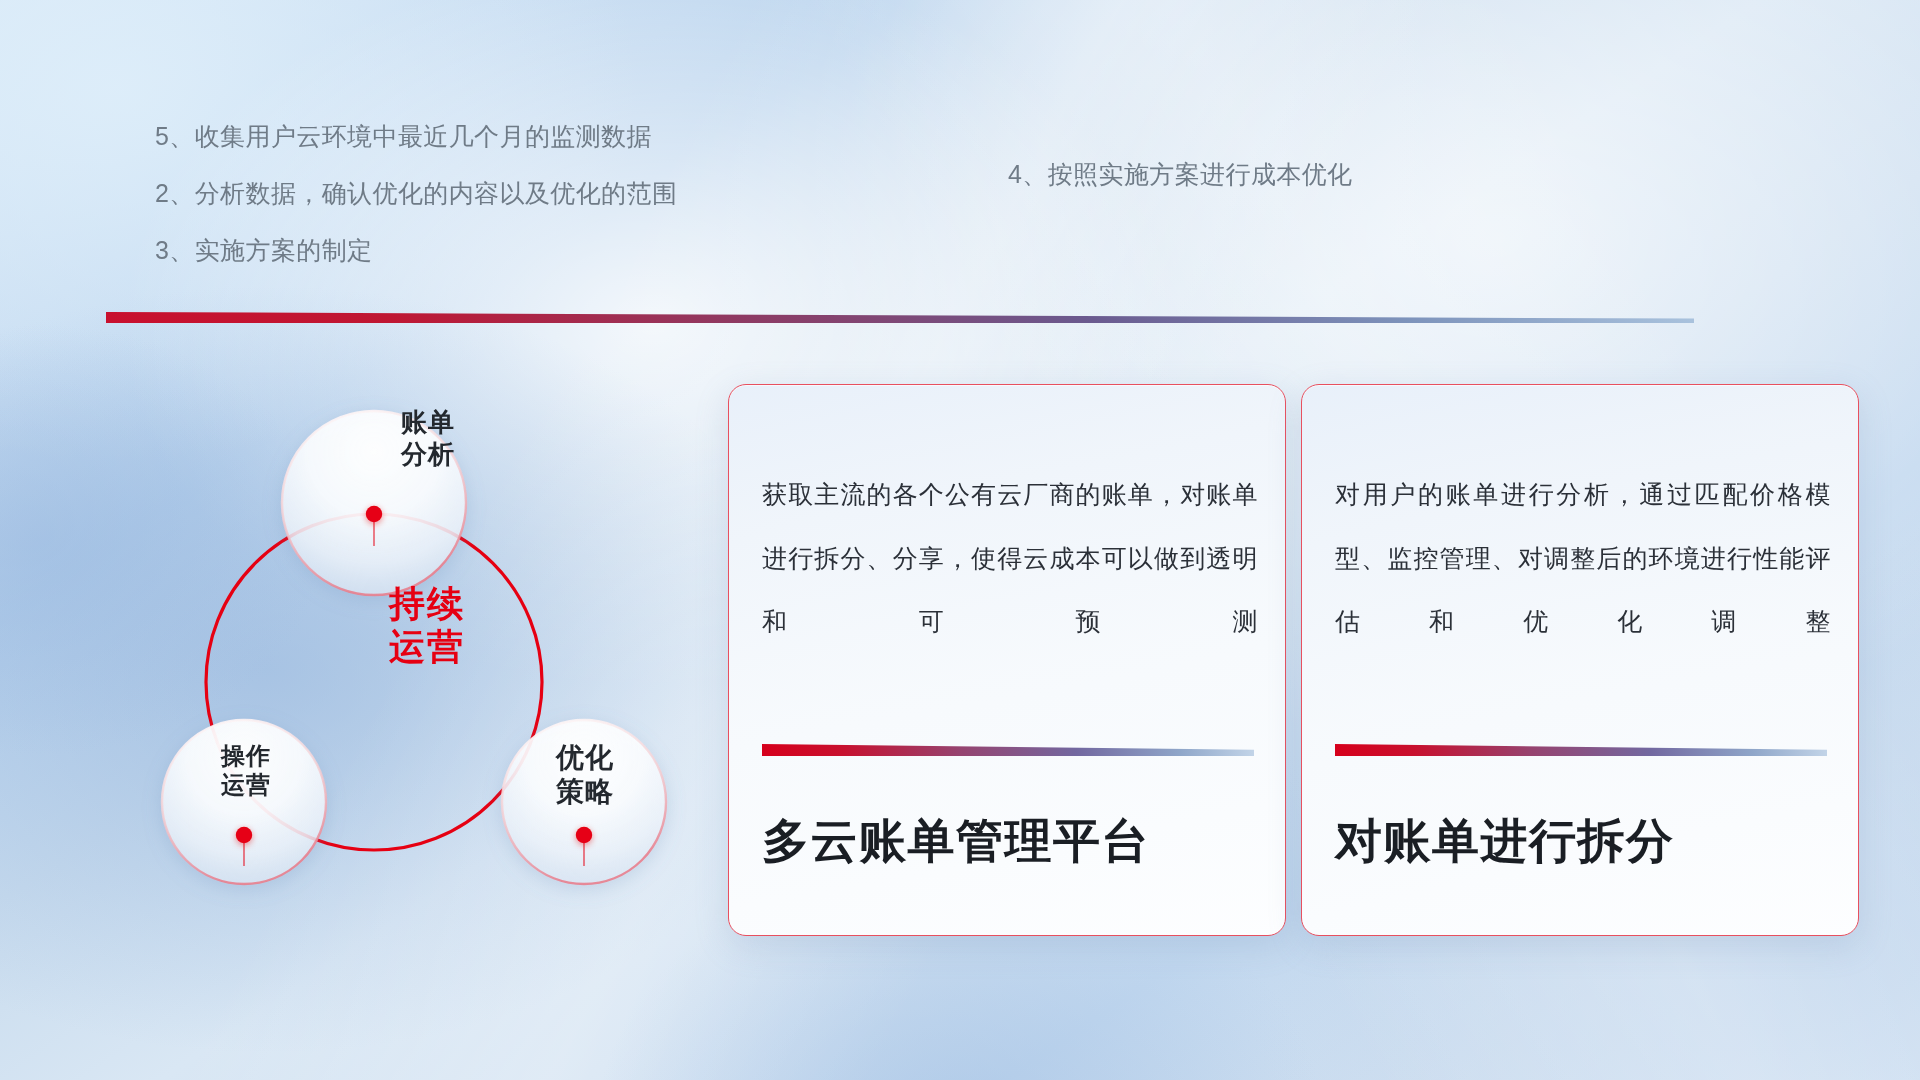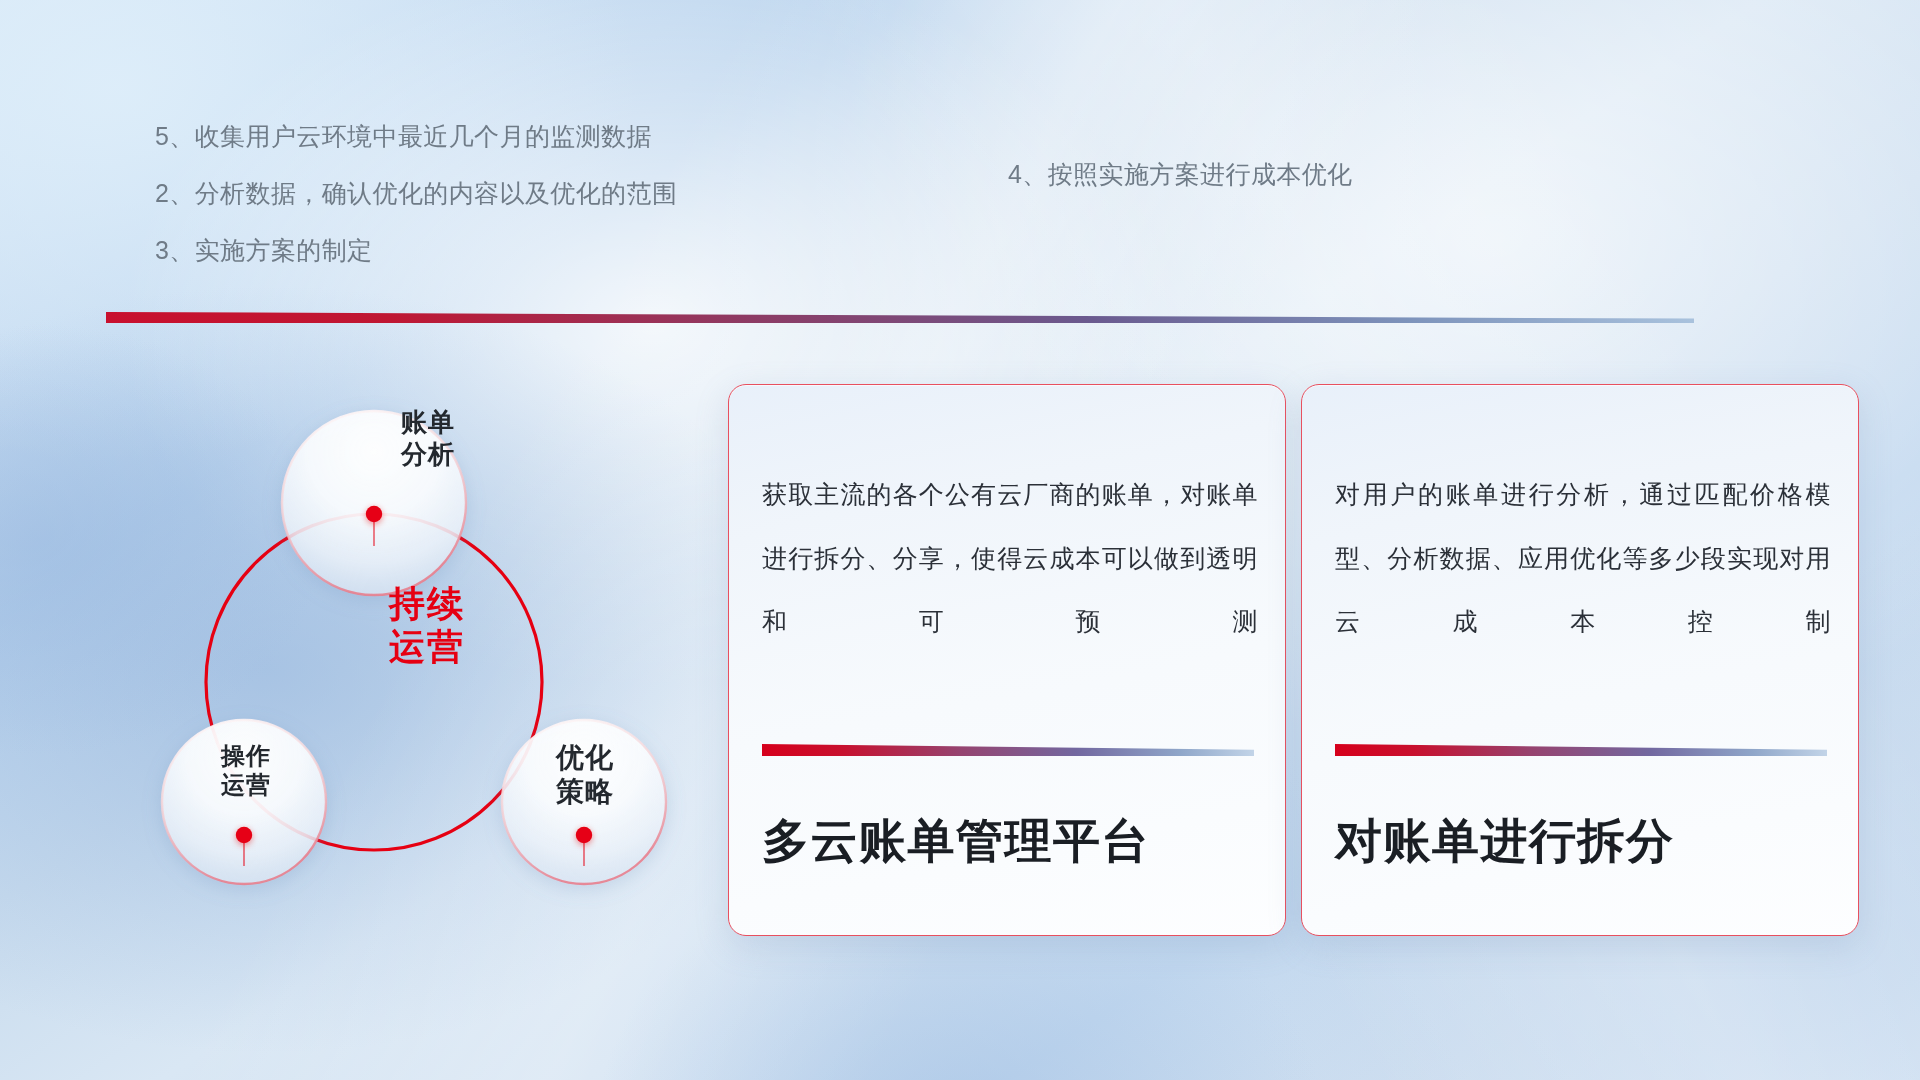--- a/index.html
+++ b/index.html
@@ -298,21 +298,21 @@
               <stop offset="100%" stop-color="#c2d4e8"></stop>
             </linearGradient>
           </defs>
           <polygon points="0,0 492,5.8 492,12 0,12" fill="url(#gradCardRule1)"></polygon>
         </svg>
       </div>
       <div class="card-title">多云账单管理平台</div>
     </div>
 
     <div class="card two">
-      <div class="card-body">对用户的账单进行分析，通过匹配价格模型、分析数据、应用优化等多少段实现对用云成本控制</div>
+      <div class="card-body">对用户的账单进行分析，通过匹配价格模型、监控管理、对调整后的环境进行性能评估和优化调整</div>
       <div class="card-rule">
         <svg viewBox="0 0 492 12" preserveAspectRatio="none" aria-hidden="true">
           <defs>
             <linearGradient id="gradCardRule2" x1="0" y1="0" x2="1" y2="0">
               <stop offset="0%" stop-color="#d6001c"></stop>
               <stop offset="16%" stop-color="#c8102e"></stop>
               <stop offset="40%" stop-color="#96436f"></stop>
               <stop offset="64%" stop-color="#7268a0"></stop>
               <stop offset="85%" stop-color="#8fa6c9"></stop>
               <stop offset="100%" stop-color="#c2d4e8"></stop>

